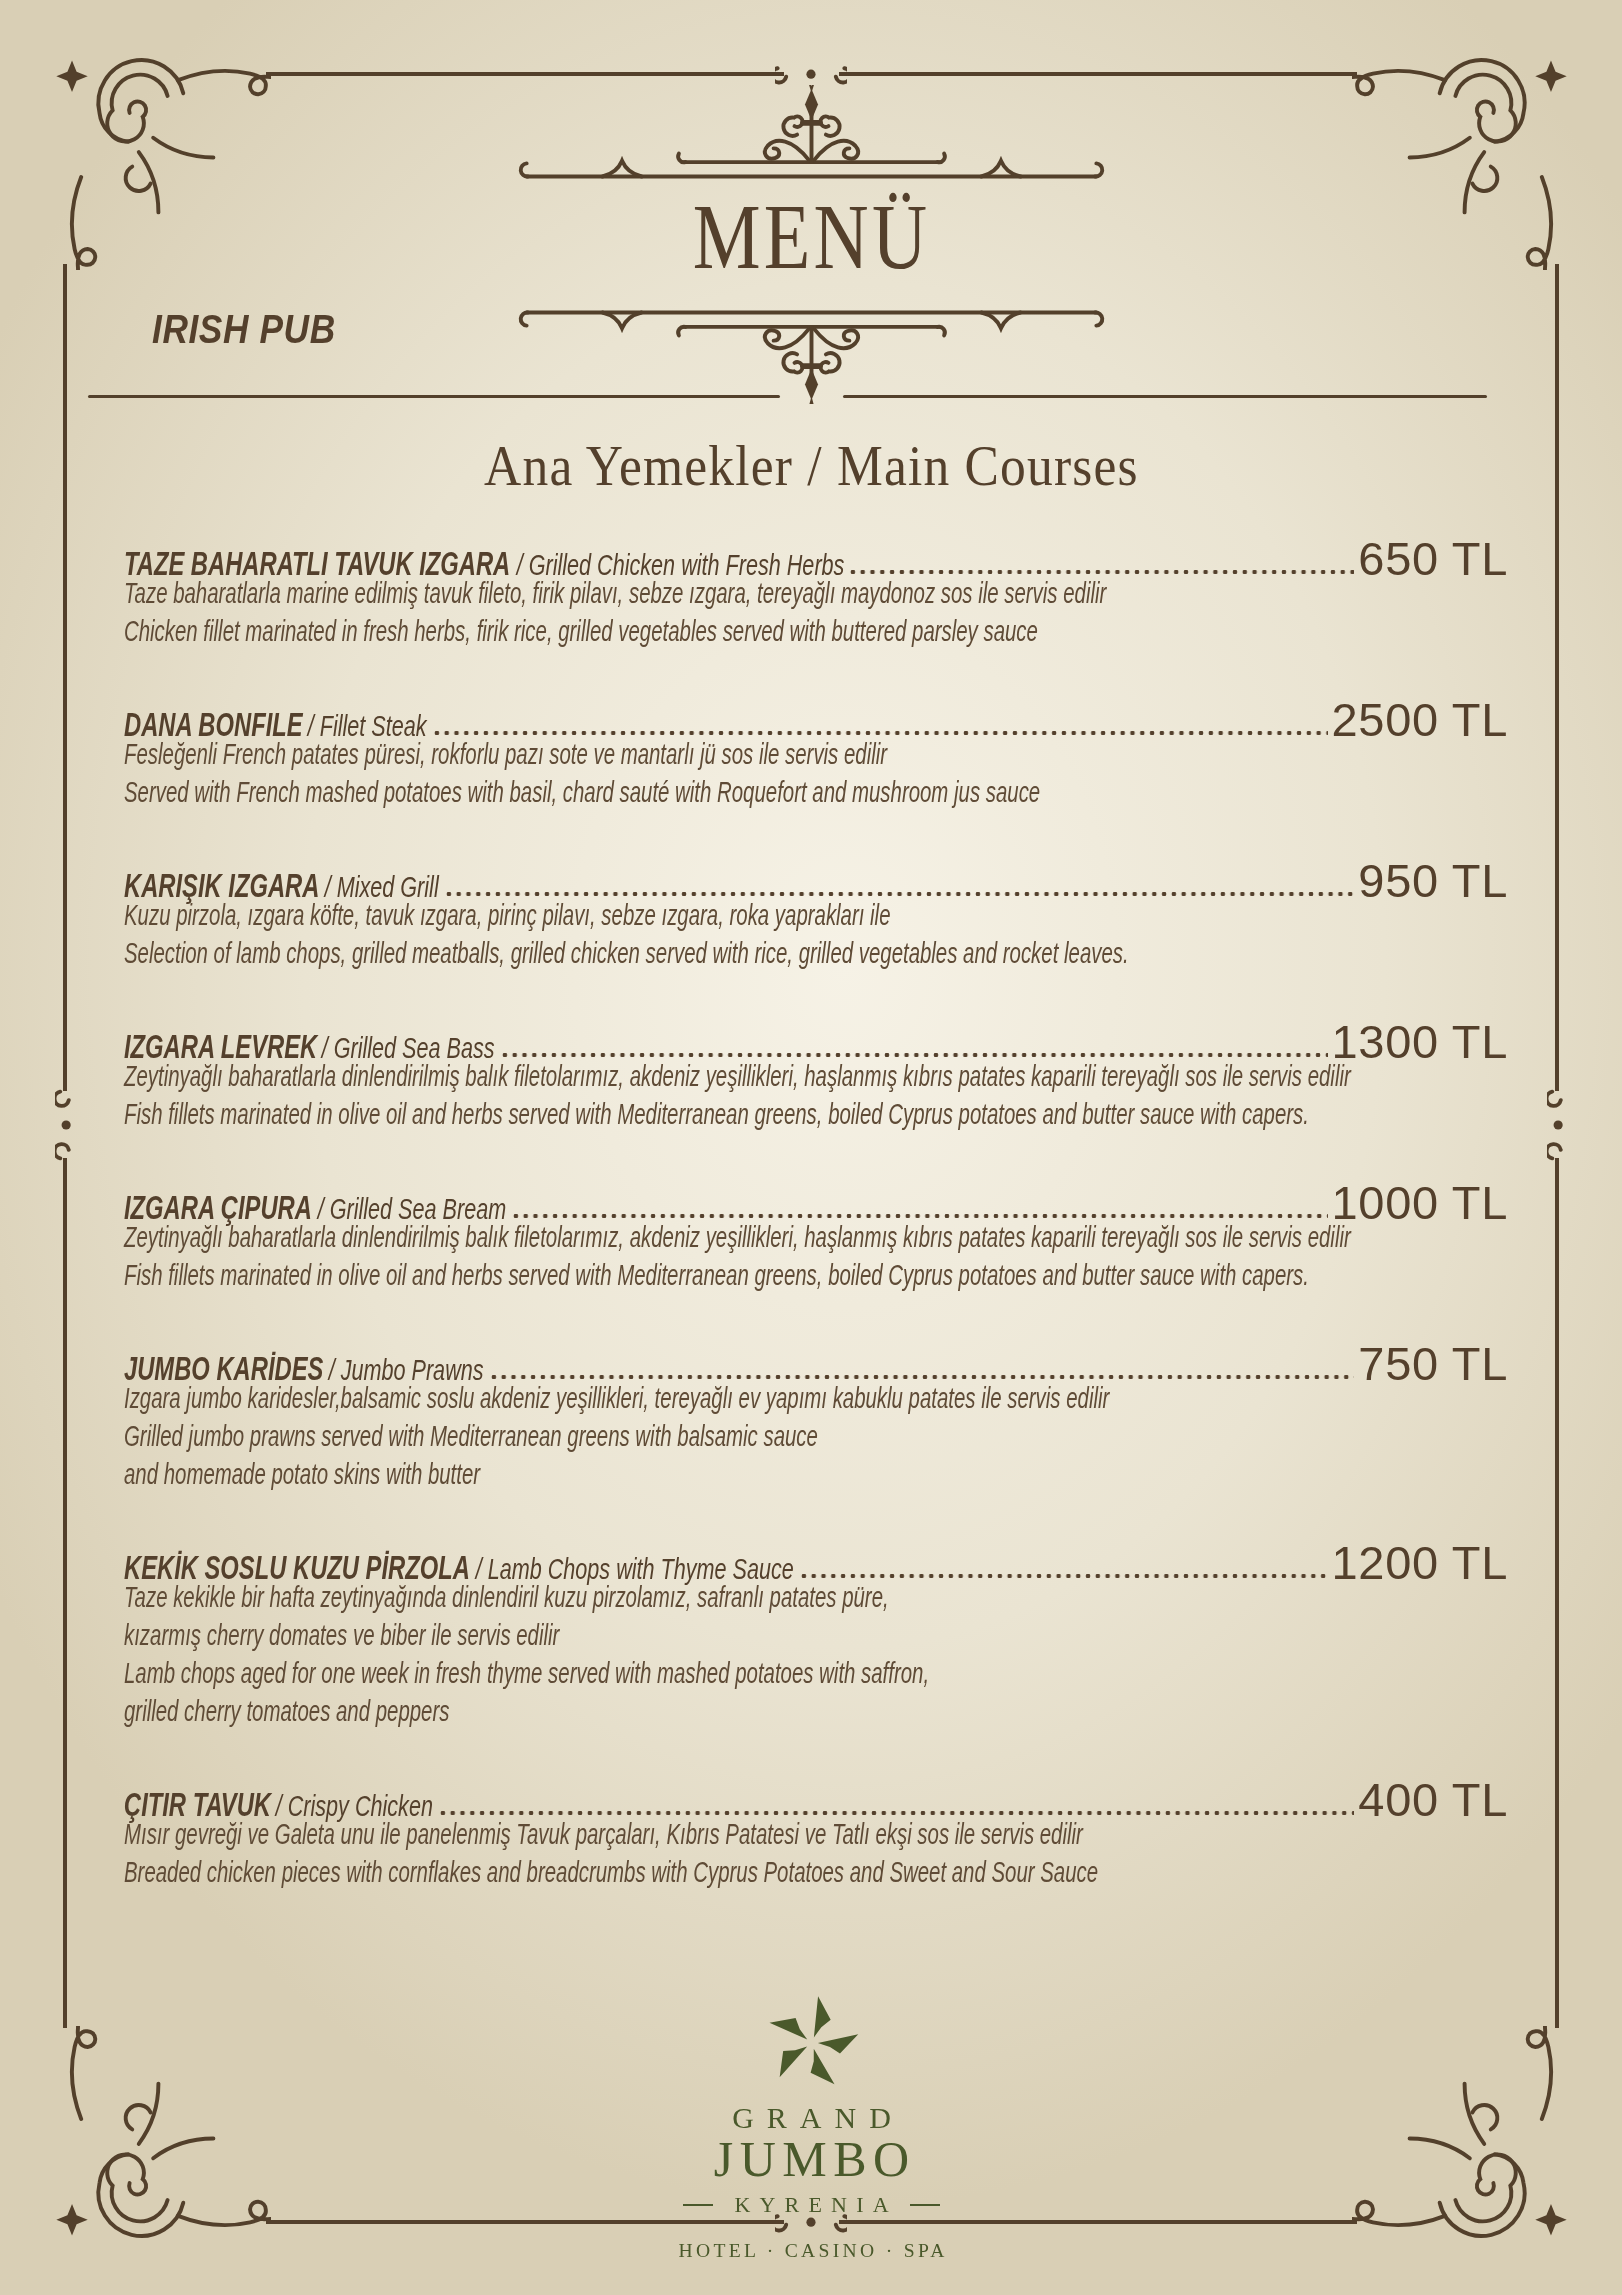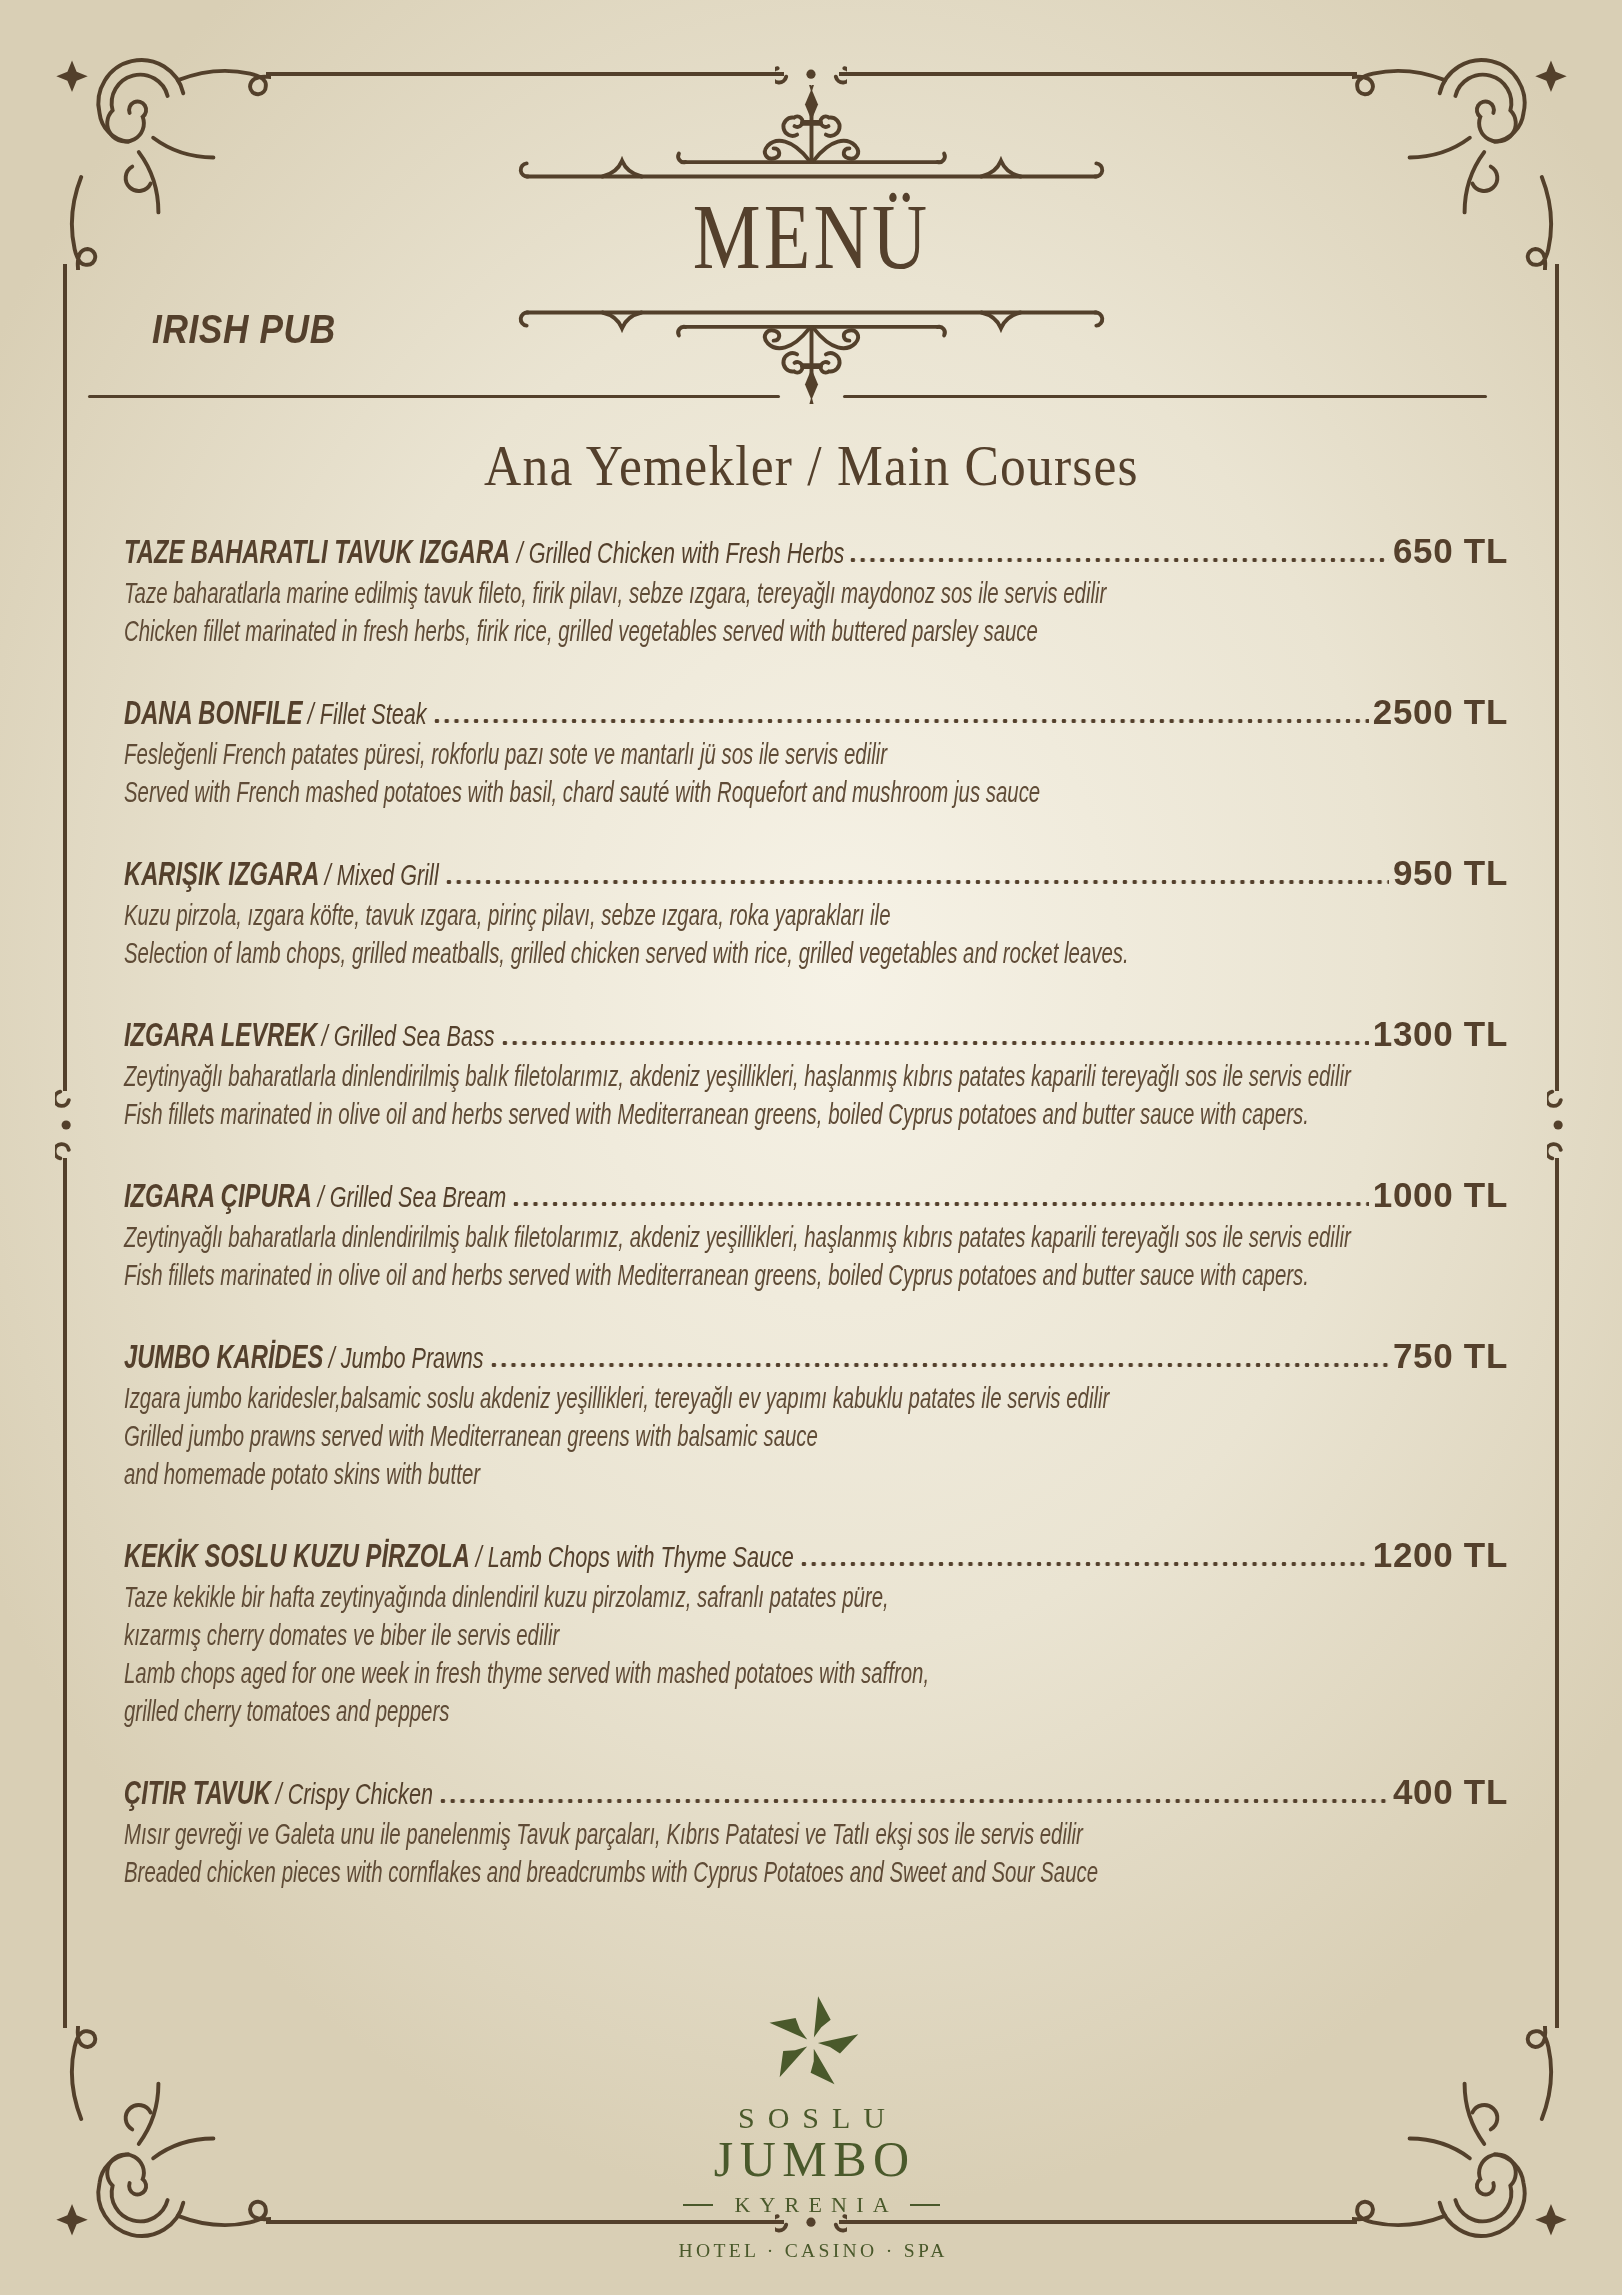--- a/index.html
+++ b/index.html
@@ -38,21 +38,21 @@
   .items{position:absolute;top:531px;left:124px;width:1384px;}
   .item{margin-bottom:42px;}
   .title-row{display:flex;align-items:baseline;height:43px;white-space:nowrap;}
   .t-name{display:inline-block;font-size:33px;font-weight:bold;font-style:italic;color:var(--ink);
     transform:scaleX(0.72);transform-origin:left center;}
   .t-en{display:inline-block;font-size:30px;font-style:italic;color:var(--ink);padding-left:6.5px;
     transform:scaleX(0.72);transform-origin:left center;}
   .leader{flex:1;height:6.5px;margin:0 3.9px 0 5.2px;
     background-image:radial-gradient(circle,var(--ink) 2.1px,transparent 2.6px);
     background-size:9.8px 6.5px;background-repeat:repeat-x;background-position:left center;}
-  .price{font-size:35px;font-weight:bold;color:var(--ink);letter-spacing:0.7px;}
+  .price{font-size:47px;font-weight:normal;color:var(--ink);letter-spacing:0.7px;}
   .desc{font-size:30px;font-style:italic;color:var(--desc);line-height:38px;white-space:nowrap;
     transform:scaleX(0.68);transform-origin:left center;}
   
   .logo{position:absolute;top:1994px;left:0;right:0;text-align:center;color:var(--logo-green);
     font-family:"Liberation Serif","DejaVu Serif",serif;}
   .logo svg{display:block;margin:0 auto;}
   .brand-top{font-size:30px;letter-spacing:13px;line-height:34px;margin-top:9.2px;text-indent:13px;}
   .brand-main{font-size:50px;letter-spacing:6.5px;line-height:48px;text-indent:6.5px;}
   .loc-row{display:flex;align-items:center;justify-content:center;gap:11.8px;margin-top:9.2px;}
   .loc-dash{width:30px;height:2px;background:var(--logo-green);}
@@ -301,21 +301,21 @@
   <div class="logo">
     <svg width="98" height="98" viewBox="-105 -105 210 210">
       <g fill="#4a592b">
         <path d="M4,-12 L13,-100 L40,-50 L20,-34 Z" transform="rotate(0)"></path>
         <path d="M4,-12 L13,-100 L40,-50 L20,-34 Z" transform="rotate(72)"></path>
         <path d="M4,-12 L13,-100 L40,-50 L20,-34 Z" transform="rotate(144)"></path>
         <path d="M4,-12 L13,-100 L40,-50 L20,-34 Z" transform="rotate(216)"></path>
         <path d="M4,-12 L13,-100 L40,-50 L20,-34 Z" transform="rotate(288)"></path>
       </g>
     </svg>
-    <div class="brand-top">SOSLU</div>
+    <div class="brand-top">GRAND</div>
     <div class="brand-main">JUMBO</div>
     <div class="loc-row">
       <span class="loc-dash"></span>
       <span class="loc-text">KYRENIA</span>
       <span class="loc-dash"></span>
     </div>
     <div class="tagline">HOTEL · CASINO · SPA</div>
   </div>
 
 </div>

